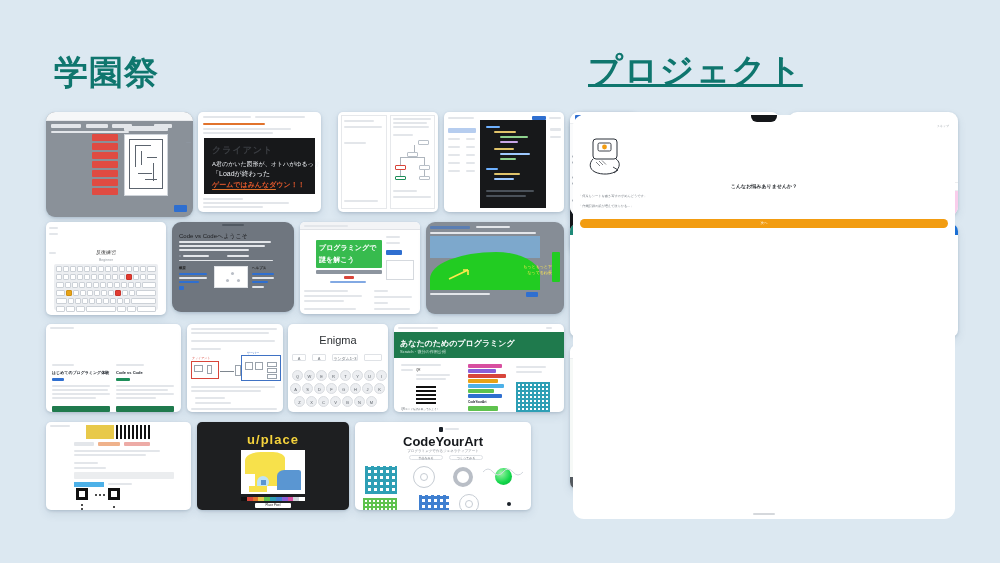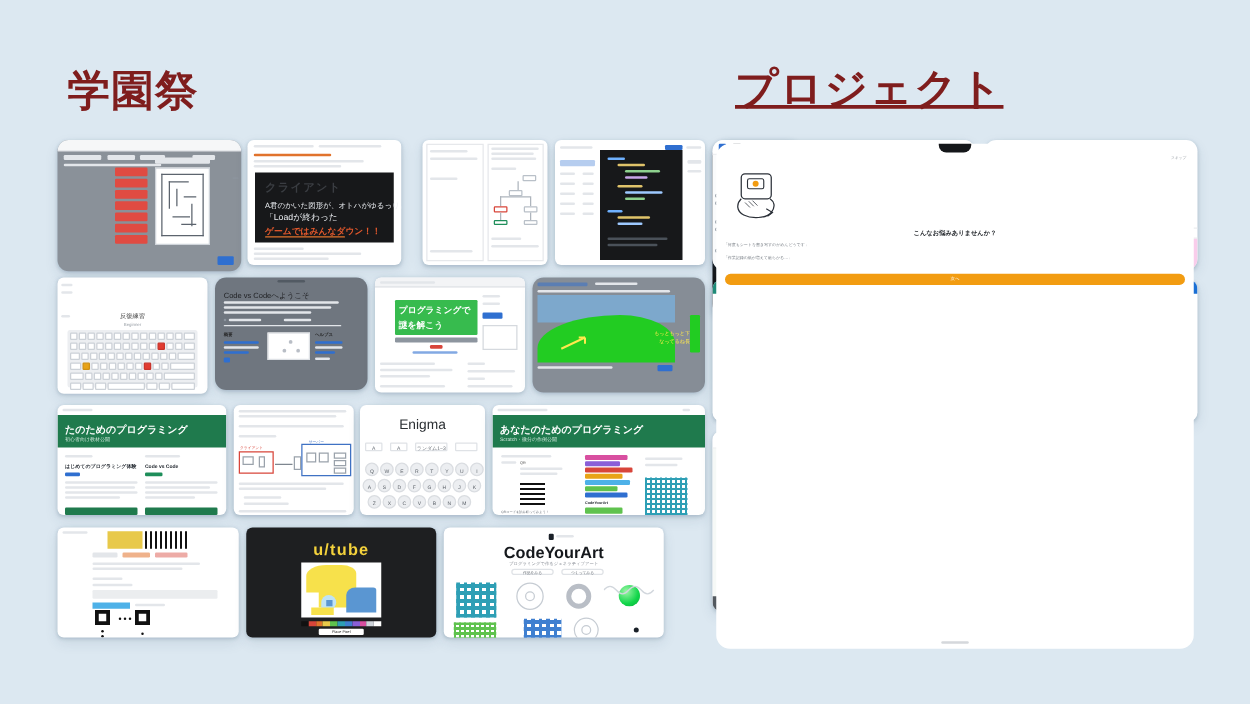--- a/index.html
+++ b/index.html
@@ -10,21 +10,21 @@
     font-family: "Liberation Sans", "DejaVu Sans", sans-serif;
     overflow: hidden;
   }
   .page { position: relative; width: 1000px; height: 563px; }
 
   
   .section-title {
     position: absolute;
     font-size: 34px;
     font-weight: 700;
-    color: #7f1d1d;
+    color: #0f766e;
     letter-spacing: 1px;
     white-space: nowrap;
   }
   #title-left  { left: 54px;  top: 50px; }
   #title-right { left: 588px; top: 48px; text-decoration: underline; }
 
   
   .gallery { position: absolute; }
   #gallery-left  { left: 46px;  top: 112px; width: 490px; height: 410px; }
   #gallery-right { left: 570px; top: 112px; width: 388px; height: 410px; }
@@ -511,24 +511,20 @@
           <span>なってるね長い</span>
         </div>
         <div class="bar lt" style="left:4px;top:71px;width:60px;height:1.5px;"></div>
         <div class="bar bl" style="left:100px;top:70px;width:12px;height:5px;"></div>
       </div>
       <div class="bar" style="left:126px;top:30px;width:8px;height:30px;background:#22cc22;"></div>
     </div>
 
     <div class="card gdoc" id="c-prog1">
       <div class="bar lt" style="left:4px;top:3px;width:24px;height:1.5px;"></div>
-      <div class="hero">
-        <b style="top:6px;">たのためのプログラミング</b>
-        <s style="top:17px;">初心者向け教材公開</s>
-      </div>
       <div class="col" style="left:6px;">
         <div class="bar lt" style="left:0;top:0;width:22px;height:1.5px;"></div>
         <div style="position:absolute;left:0;top:6px;font-size:4px;font-weight:700;color:#1a2028;white-space:nowrap;">はじめてのプログラミング体験</div>
         <div class="bar bl" style="left:0;top:14px;width:12px;height:3px;"></div>
         <div class="bar lt" style="left:0;top:21px;width:58px;height:1.5px;"></div>
         <div class="bar lt" style="left:0;top:25px;width:56px;height:1.5px;"></div>
         <div class="bar lt" style="left:0;top:29px;width:58px;height:1.5px;"></div>
         <div class="bar lt" style="left:0;top:33px;width:44px;height:1.5px;"></div>
         <div class="cta" style="left:0;top:42px;width:58px;"></div>
       </div>
@@ -657,21 +653,21 @@
       <div class="dot" style="left:49px;top:72px;background:#111;width:2px;height:2px;"></div>
       <div class="dot" style="left:53px;top:72px;background:#111;width:2px;height:2px;"></div>
       <div class="dot" style="left:57px;top:72px;background:#111;width:2px;height:2px;"></div>
       <div class="dot" style="left:35px;top:82px;background:#111;width:2px;height:2px;"></div>
       <div class="dot" style="left:35px;top:86px;background:#111;width:2px;height:2px;"></div>
       <div class="dot" style="left:67px;top:84px;background:#111;width:2px;height:2px;"></div>
 
     </div>
 
     <div class="card" id="c-place">
-      <div class="ttl">u/tube</div>
+      <div class="ttl">u/place</div>
       <div class="canvas">
         <div class="px" style="left:4px;top:2px;width:40px;height:22px;background:#f7e14b;border-radius:40% 30% 0 0;"></div>
         <div class="px" style="left:14px;top:18px;width:24px;height:18px;background:#f7e14b;"></div>
         <div class="px" style="left:36px;top:20px;width:24px;height:20px;background:#5a96d2;border-radius:30% 10% 0 0;"></div>
         <div class="px" style="left:16px;top:26px;width:12px;height:12px;background:#bfe3f5;border-radius:50% 50% 50% 0;"></div>
         <div class="px" style="left:20px;top:30px;width:5px;height:5px;background:#5a96d2;"></div>
         <div class="px" style="left:8px;top:36px;width:18px;height:6px;background:#f7e14b;"></div>
       </div>
       <div class="pal">
         <i style="background:#111"></i>

